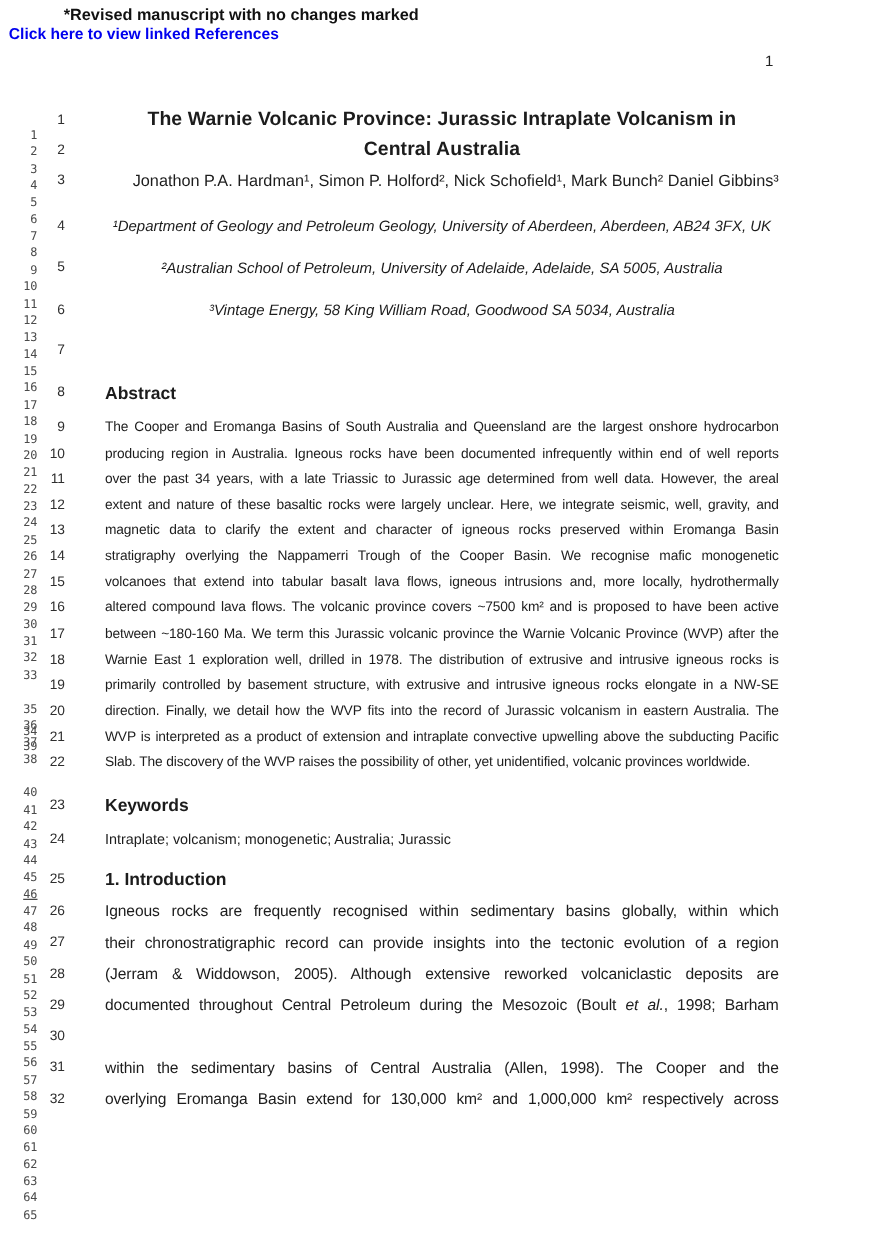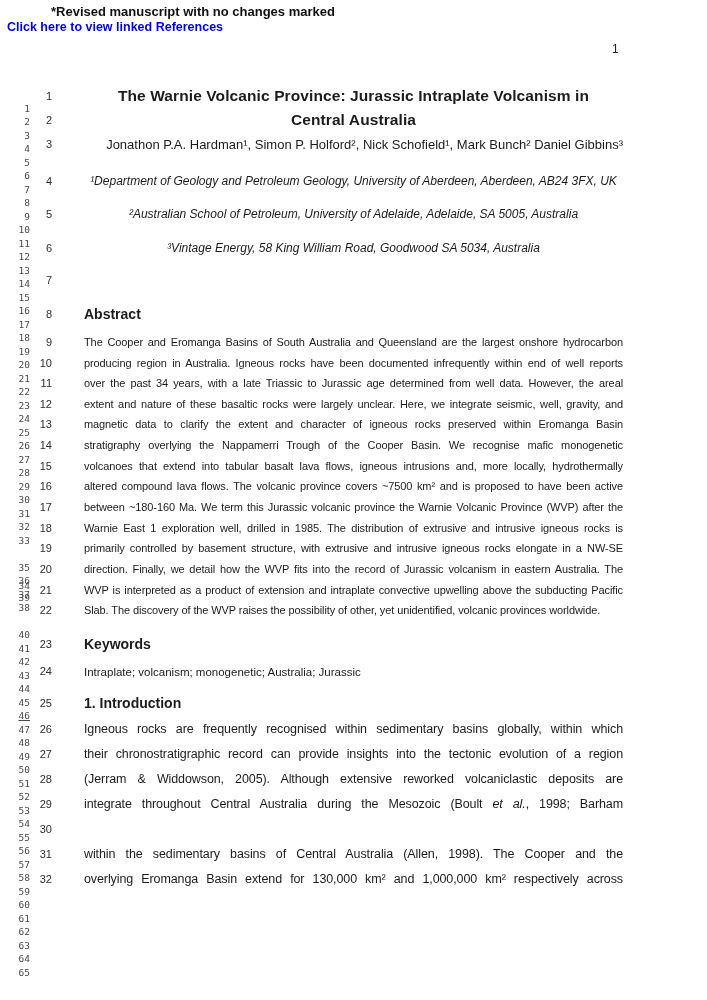--- a/index.html
+++ b/index.html
@@ -198,21 +198,21 @@
       <div class="line l-abs" style="top: 480px;">
         <span class="num">16</span>
         <div class="txt"><span>altered compound lava flows. The volcanic province covers ~7500 km² and is proposed to have been active</span></div>
       </div>
       <div class="line l-abs" style="top: 501px;">
         <span class="num">17</span>
         <div class="txt"><span>between ~180-160 Ma. We term this Jurassic volcanic province the Warnie Volcanic Province (WVP) after the</span></div>
       </div>
       <div class="line l-abs" style="top: 522px;">
         <span class="num">18</span>
-        <div class="txt"><span>Warnie East 1 exploration well, drilled in 1985. The distribution of extrusive and intrusive igneous rocks is</span></div>
+        <div class="txt"><span>Warnie East 1 exploration well, drilled in 1978. The distribution of extrusive and intrusive igneous rocks is</span></div>
       </div>
       <div class="line l-abs" style="top: 542px;">
         <span class="num">19</span>
         <div class="txt"><span>primarily controlled by basement structure, with extrusive and intrusive igneous rocks elongate in a NW-SE</span></div>
       </div>
       <div class="line l-abs" style="top: 563px;">
         <span class="num">20</span>
         <div class="txt"><span>direction.  Finally, we detail how the WVP fits into the record of Jurassic volcanism in eastern Australia. The</span></div>
       </div>
       <div class="line l-abs" style="top: 584px;">
@@ -242,21 +242,21 @@
       <div class="line l-intro" style="top: 747px;">
         <span class="num">27</span>
         <div class="txt"><span>their chronostratigraphic record can provide insights into the tectonic evolution of a region</span></div>
       </div>
       <div class="line l-intro" style="top: 772px;">
         <span class="num">28</span>
         <div class="txt"><span>(Jerram &amp; Widdowson, 2005). Although extensive reworked volcaniclastic deposits are</span></div>
       </div>
       <div class="line l-intro" style="top: 797px;">
         <span class="num">29</span>
-        <div class="txt"><span>integrate throughout Central Australia during the Mesozoic (Boult </span><span class="it">et al.</span><span>, 1998; Barham</span></div>
+        <div class="txt"><span>documented throughout Central Petroleum during the Mesozoic (Boult </span><span class="it">et al.</span><span>, 1998; Barham</span></div>
       </div>
       <div class="line l-intro" style="top: 822px;">
         <span class="num">30</span>
       </div>
       <div class="line l-intro" style="top: 847px;">
         <span class="num">31</span>
         <div class="txt"><span>within the sedimentary basins of Central Australia (Allen, 1998). The Cooper and the</span></div>
       </div>
       <div class="line l-intro" style="top: 872px;">
         <span class="num">32</span>

